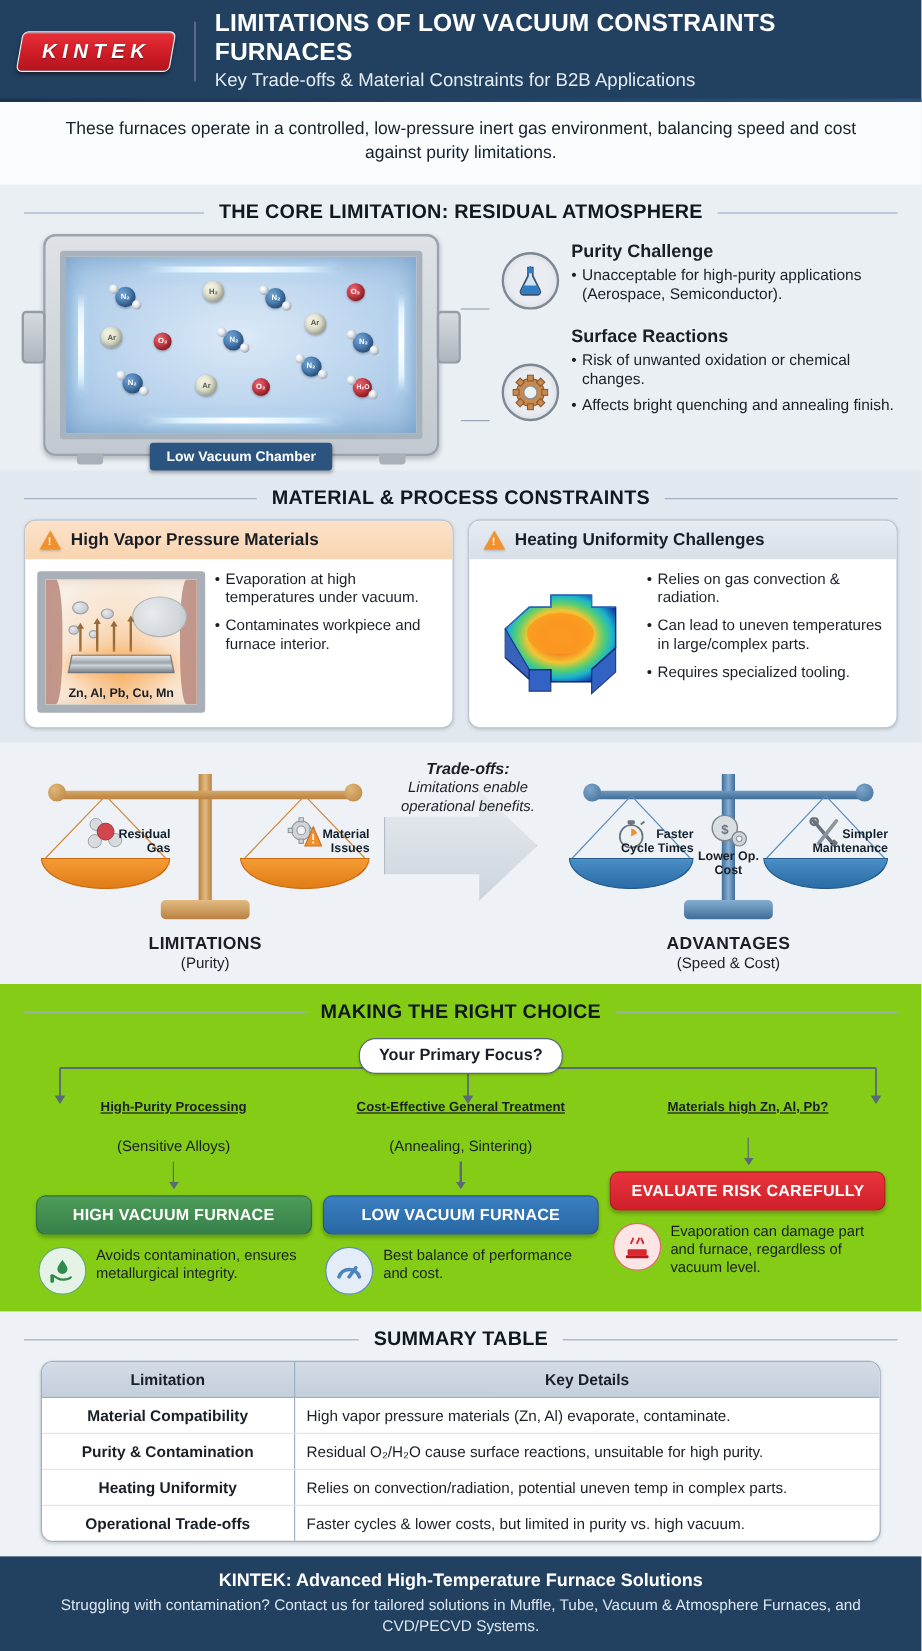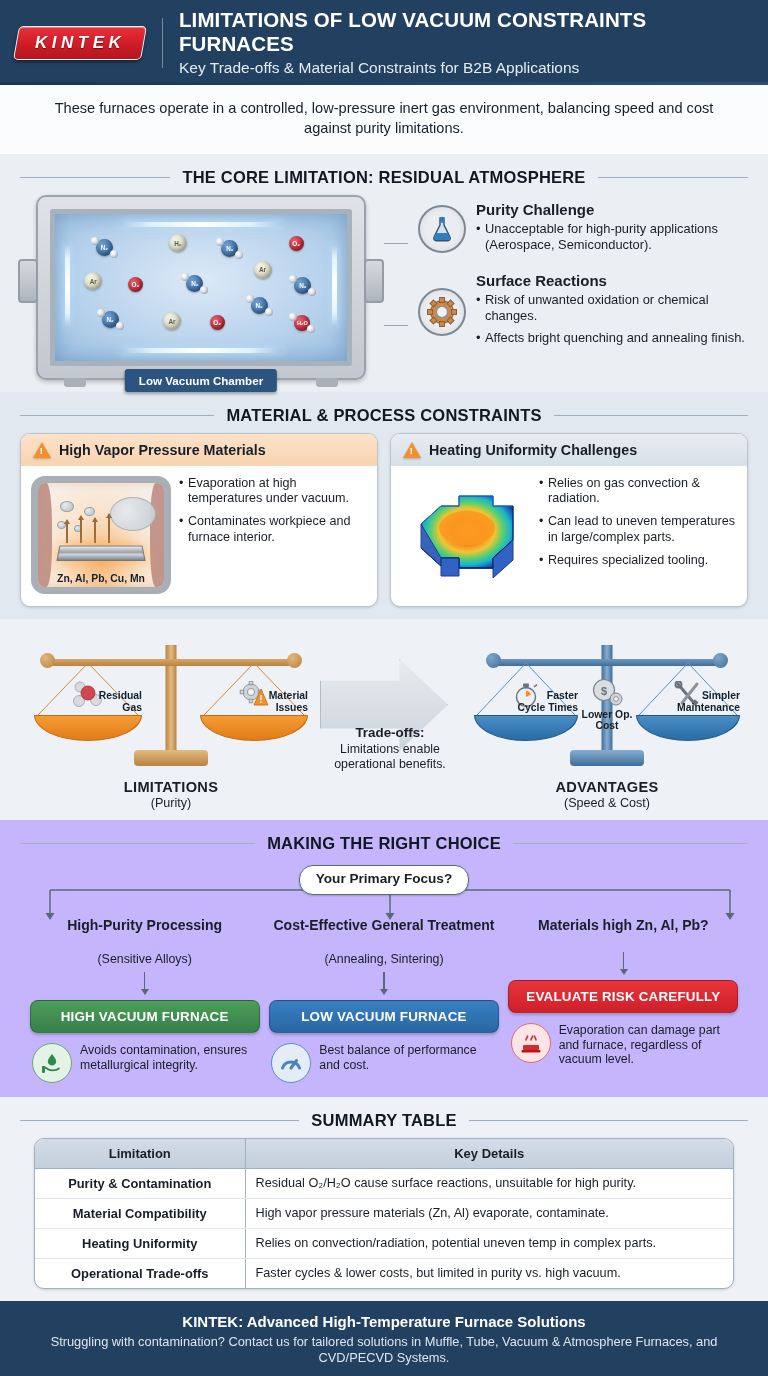--- a/index.html
+++ b/index.html
@@ -54,21 +54,21 @@
     font-size: 14.6px; line-height: 1.36;
     color:#15202c;
     flex: 0 0 auto;
   }
 
   
   .section { padding: 10px 20px 12px; }
   .sec-a { background: #eaeff4; }
   .sec-b { background: #e2e8ef; }
   .sec-c { background: #eef2f6; }
-  .sec-d { background: #c4b5fd; }
+  .sec-d { background: #84cc16; }
   .sec-e { background: #eef2f6; }
 
   .sec-head { display:flex; align-items:center; gap:12px; margin: 4px 0 8px; }
   .sec-head .line { flex:1; height:1px; background: #9fb0c2; }
   .sec-head h2 { font-size: 16.5px; font-weight: bold; letter-spacing: .2px; white-space: nowrap; color:#101820;}
 
   
   .core-row { display:flex; align-items: flex-start; gap: 4px; }
   .furnace-wrap { width: 360px; flex:0 0 auto; position: relative; }
   .furnace {
@@ -122,21 +122,21 @@
   .chamber-label {
     position:absolute; bottom:-14px; left:50%; transform:translateX(-50%);
     background:#2b5580; color:#fff; font-size:11.6px; font-weight:bold;
     padding: 5px 14px; border-radius: 3px; white-space:nowrap;
     box-shadow: 0 2px 3px rgba(0,0,0,.3);
   }
   .feet { position:absolute; bottom:-9px; width:22px; height:9px; background:#a9b0b8; border-radius:0 0 3px 3px;}
   .feet.l{left:26px;} .feet.r{right:26px;}
 
   .core-right { flex:1; padding-top: 6px; }
-  .core-item { display:flex; gap:10px; margin-bottom: 14px; align-items:center; }
+  .core-item { display:flex; gap:10px; margin-bottom: 14px; align-items:flex-end; }
   .connector { width: 24px; height:1px; background:#9aa7b4; margin-top: 28px; flex:0 0 auto;}
   .icon-circle {
     width: 48px; height:48px; border-radius:50%;
     background: #e9edf1; border:2px solid #7d8893;
     display:flex;align-items:center;justify-content:center;flex:0 0 auto;
     box-shadow: inset 0 0 6px rgba(0,0,0,.08);
   }
   .core-txt { flex:1; }
   .core-txt h3 { font-size: 15px; font-weight:bold; margin-bottom: 3px; }
   .core-txt ul { list-style:none; }
@@ -158,21 +158,21 @@
           filter: drop-shadow(0 1px 1px rgba(0,0,0,.25));}
   .warn::after { content:"!"; position:absolute; left:-2.2px; top:4px; color:#fff; font-size:9px; font-weight:bold;}
   .card-body { display:flex; gap:8px; padding: 10px 10px 12px; align-items:flex-start; }
   .card-body ul { list-style:none; flex:1; }
   .card-body li { font-size:12.6px; line-height:1.25; margin-bottom:7px; padding-left:9px; position:relative;}
   .card-body li::before { content:"•"; position:absolute; left:0; }
 
   .vapor-img {
     width: 140px; height: 118px; flex:0 0 auto; position:relative;
     background: radial-gradient(ellipse at 50% 75%, #f6b978 0%, #fae3cc 45%, #f7efe6 80%);
-    border: 7px solid #a8afb6; border-radius:14px; overflow:hidden;
+    border: 7px solid #a8afb6; border-radius:3px; overflow:hidden;
     box-shadow: inset 0 0 10px rgba(160,90,30,.18);
   }
   .vapor-img .edge { position:absolute; top:0; bottom:0; width:14px; background:#b9877c; opacity:.85;}
   .vapor-img .edge.l{left:0; border-radius:0 40% 40% 0;} .vapor-img .edge.r{right:0;border-radius:40% 0 0 40%;}
   .vapor-img .plate {
     position:absolute; left:16%; bottom:26px; width: 68%; height:16px;
     background: linear-gradient(180deg,#e8ecef,#9aa2aa 45%, #cfd5da 60%, #7f868d);
     border:1px solid #6f757c; transform: perspective(60px) rotateX(16deg);
     box-shadow: 0 0 14px rgba(255,160,60,.7);
   }
@@ -214,42 +214,42 @@
   }
   .pan.o .dish { background: linear-gradient(180deg,#f59b33,#e07c16); border-color:#c96a11; }
   .pan.b .dish { background: linear-gradient(180deg,#4a8ec6,#2a6ca6); border-color:#22598a; }
   .pan .ptxt { position:absolute; bottom: 27px; left:0; right:0; text-align:right;
                font-size: 10.4px; font-weight:bold; line-height:1.12; color:#13202c;}
   .pan .picon { position:absolute; top: 18px; left:50%; transform:translateX(-50%); }
   .scale-caption { position:absolute; bottom: -2px; left:0; right:0; text-align:center; }
   .scale-caption .t { font-size: 14.6px; font-weight:bold; letter-spacing:.3px;}
   .scale-caption .s { font-size: 12.6px; margin-top: 1px;}
 
-  .arrow-mid { flex:1; position:relative; height: 140px; display:flex; align-items:flex-end; justify-content:center;}
+  .arrow-mid { flex:1; position:relative; height: 140px; display:flex; align-items:flex-start; justify-content:center;font-style:italic;}
   .arrow-shape {
     position:absolute; left: 0; top: 26px; width: 128px; height: 92px;
     background: linear-gradient(180deg,#e7ebef,#ccd4dc);
     border:1px solid #b2bcc6;
     clip-path: polygon(0 24%, 62% 24%, 62% 0, 100% 50%, 62% 100%, 62% 76%, 0 76%);
   }
   .arrow-txt { position:relative; z-index:2; text-align:center; font-size: 12.4px; line-height:1.25; padding-right: 8px;}
   .arrow-txt b { font-size: 13.4px; }
 
   
   .tree { position:relative; padding: 4px 8px 2px; }
   .focus-row { display:flex; justify-content:center; position:relative; height: 30px; }
   .focus-box {
     background:#fff; border:1.5px solid #5a6978; border-radius: 14px;
     padding: 5px 16px; font-size: 13.6px; font-weight:bold; z-index:3;
     box-shadow: 0 1px 2px rgba(0,0,0,.18);
   }
   .branch-lines { position:absolute; left:0; right:0; top:15px; height: 52px; }
   .branches { display:flex; gap: 6px; margin-top: 22px; }
   .branch { flex:1; text-align:center; position:relative; }
-  .branch h4 { font-size: 14px; font-weight:bold; line-height:1.15; }
+  .branch h4 { font-size: 11px; font-weight:bold; line-height:1.15;text-decoration:underline; }
   .branch .sub { font-size: 12.4px; margin-top:19px;text-align:center; }
   .down-arrow { width:1.5px; height:18px; background:#5a6978; margin: 6px auto 0; position:relative;}
   .down-arrow::after { content:""; position:absolute; bottom:-5px; left:-3px; width:0;height:0;
      border-left:4.5px solid transparent;border-right:4.5px solid transparent;border-top:6px solid #5a6978;}
   .pill {
     margin: 10px auto 0; padding: 8px 6px; border-radius: 8px;
     color:#fff; font-weight:bold; font-size: 13.4px; letter-spacing:.2px;
     box-shadow: 0 2px 3px rgba(0,0,0,.22); border:1.5px solid rgba(0,0,0,.22);
     max-width: 230px;
   }
@@ -671,26 +671,26 @@
     <div class="table-wrap">
       <table>
         <thead>
           <tr>
             <th>Limitation</th>
             <th>Key Details</th>
           </tr>
         </thead>
         <tbody>
           <tr>
+            <td>Material Compatibility</td>
+            <td>High vapor pressure materials (Zn, Al) evaporate, contaminate.</td>
+          </tr>
+          <tr>
             <td>Purity &amp; Contamination</td>
             <td>Residual O₂/H₂O cause surface reactions, unsuitable for high purity.</td>
-          </tr>
-          <tr>
-            <td>Material Compatibility</td>
-            <td>High vapor pressure materials (Zn, Al) evaporate, contaminate.</td>
           </tr>
           <tr>
             <td>Heating Uniformity</td>
             <td>Relies on convection/radiation, potential uneven temp in complex parts.</td>
           </tr>
           <tr>
             <td>Operational Trade-offs</td>
             <td>Faster cycles &amp; lower costs, but limited in purity vs. high vacuum.</td>
           </tr>
         </tbody>

